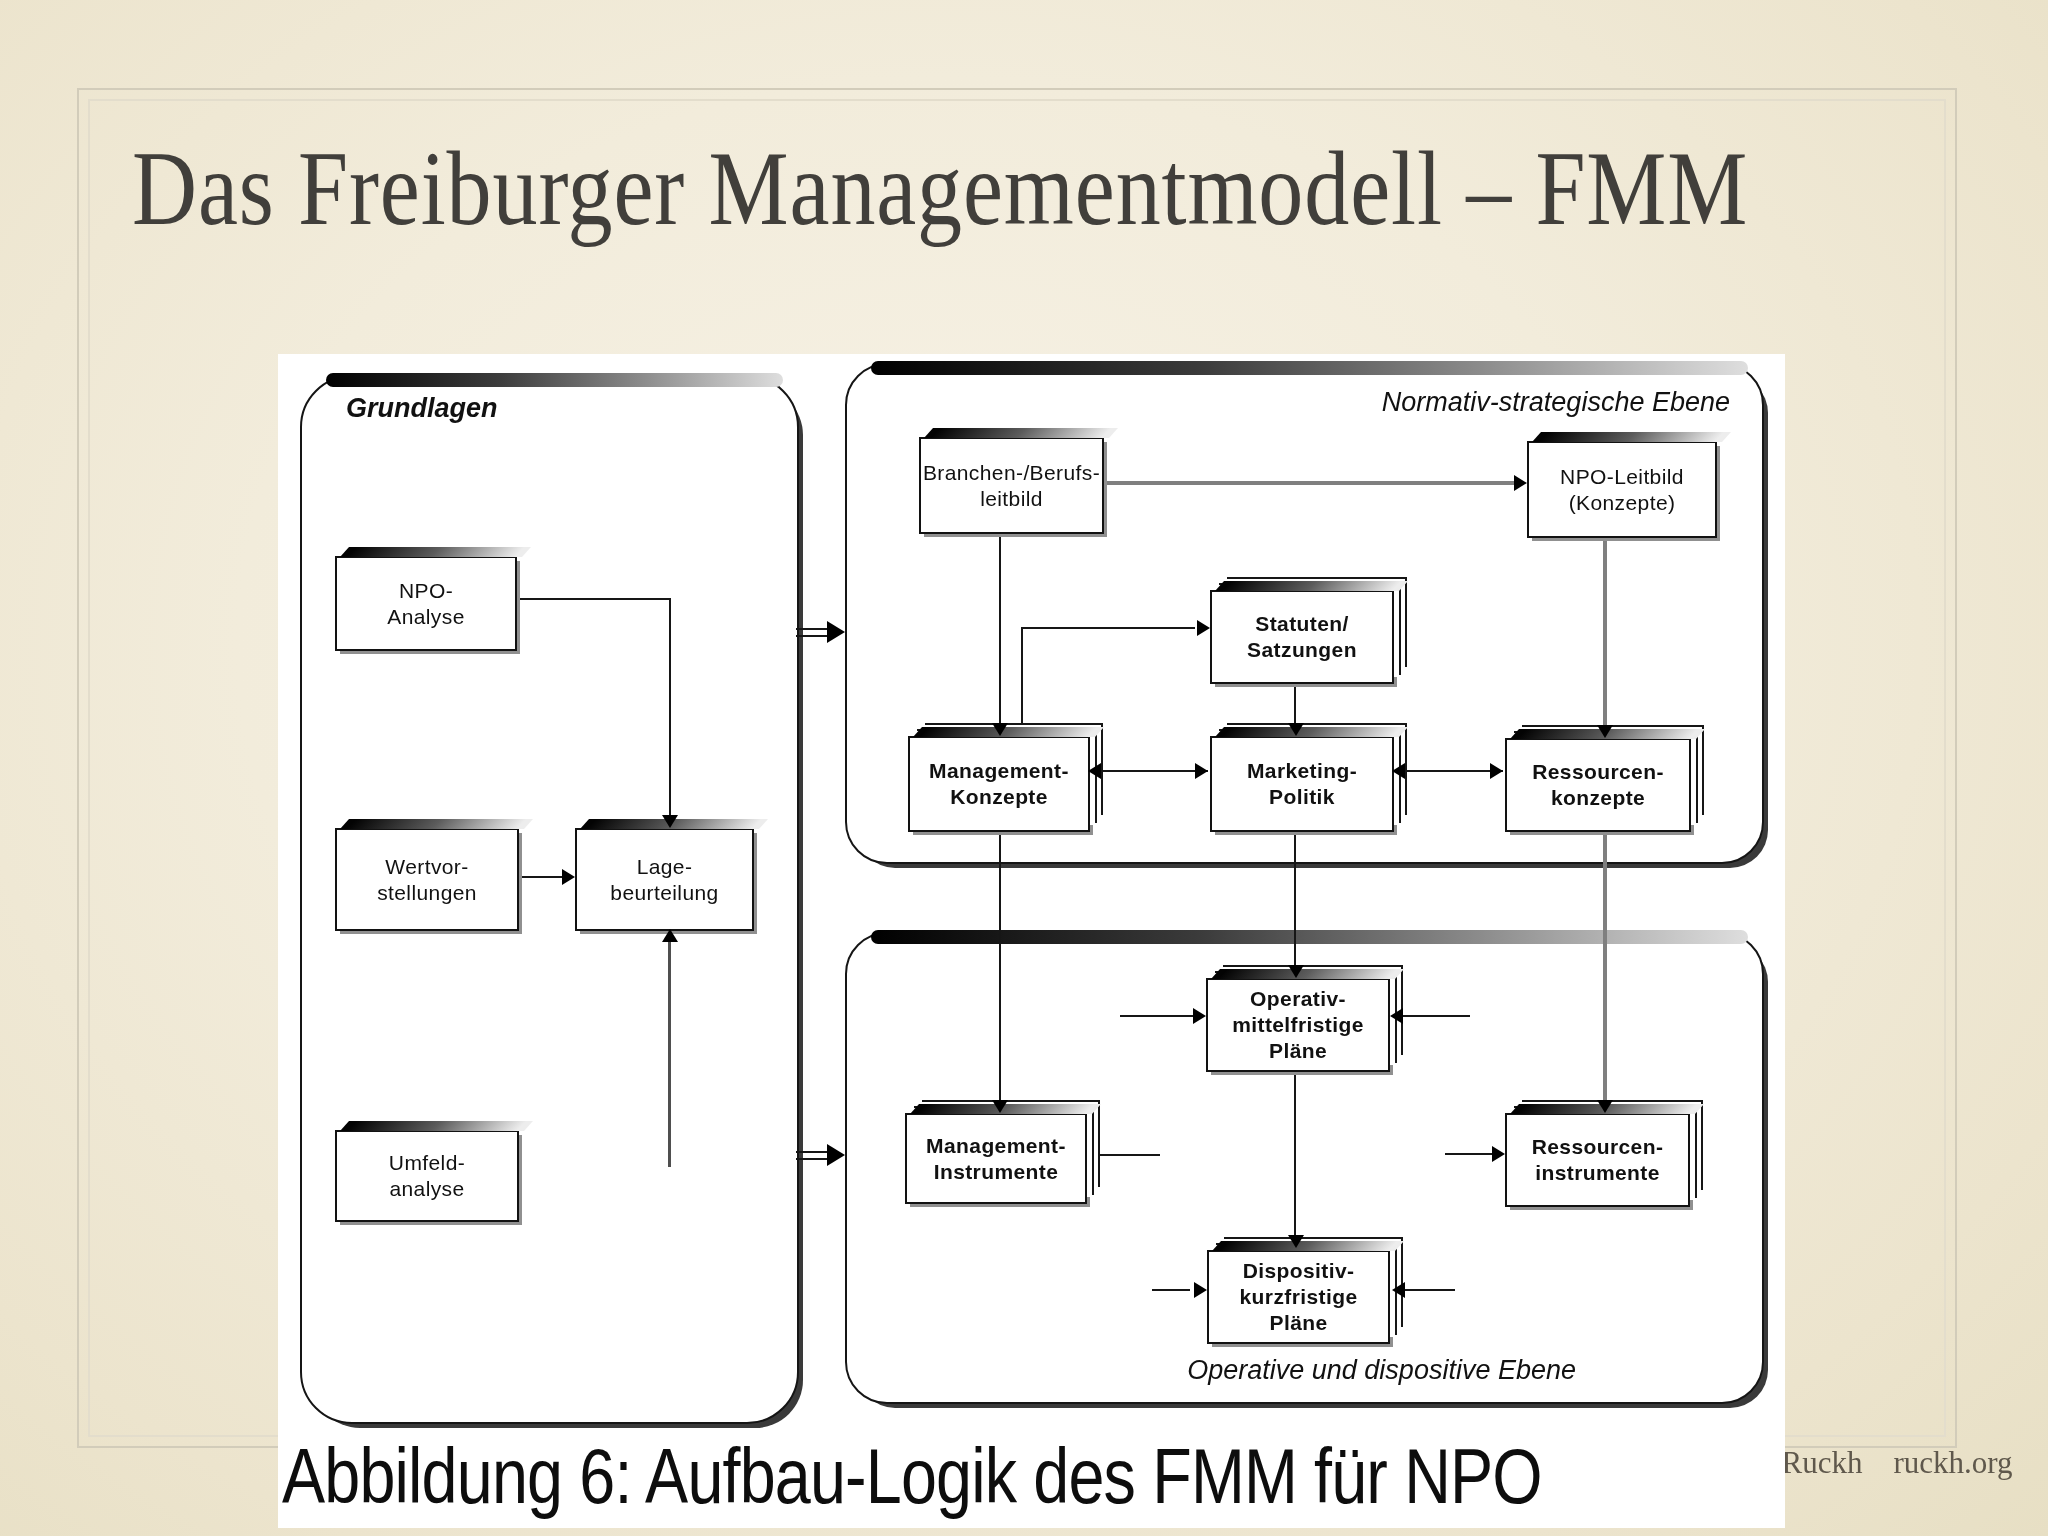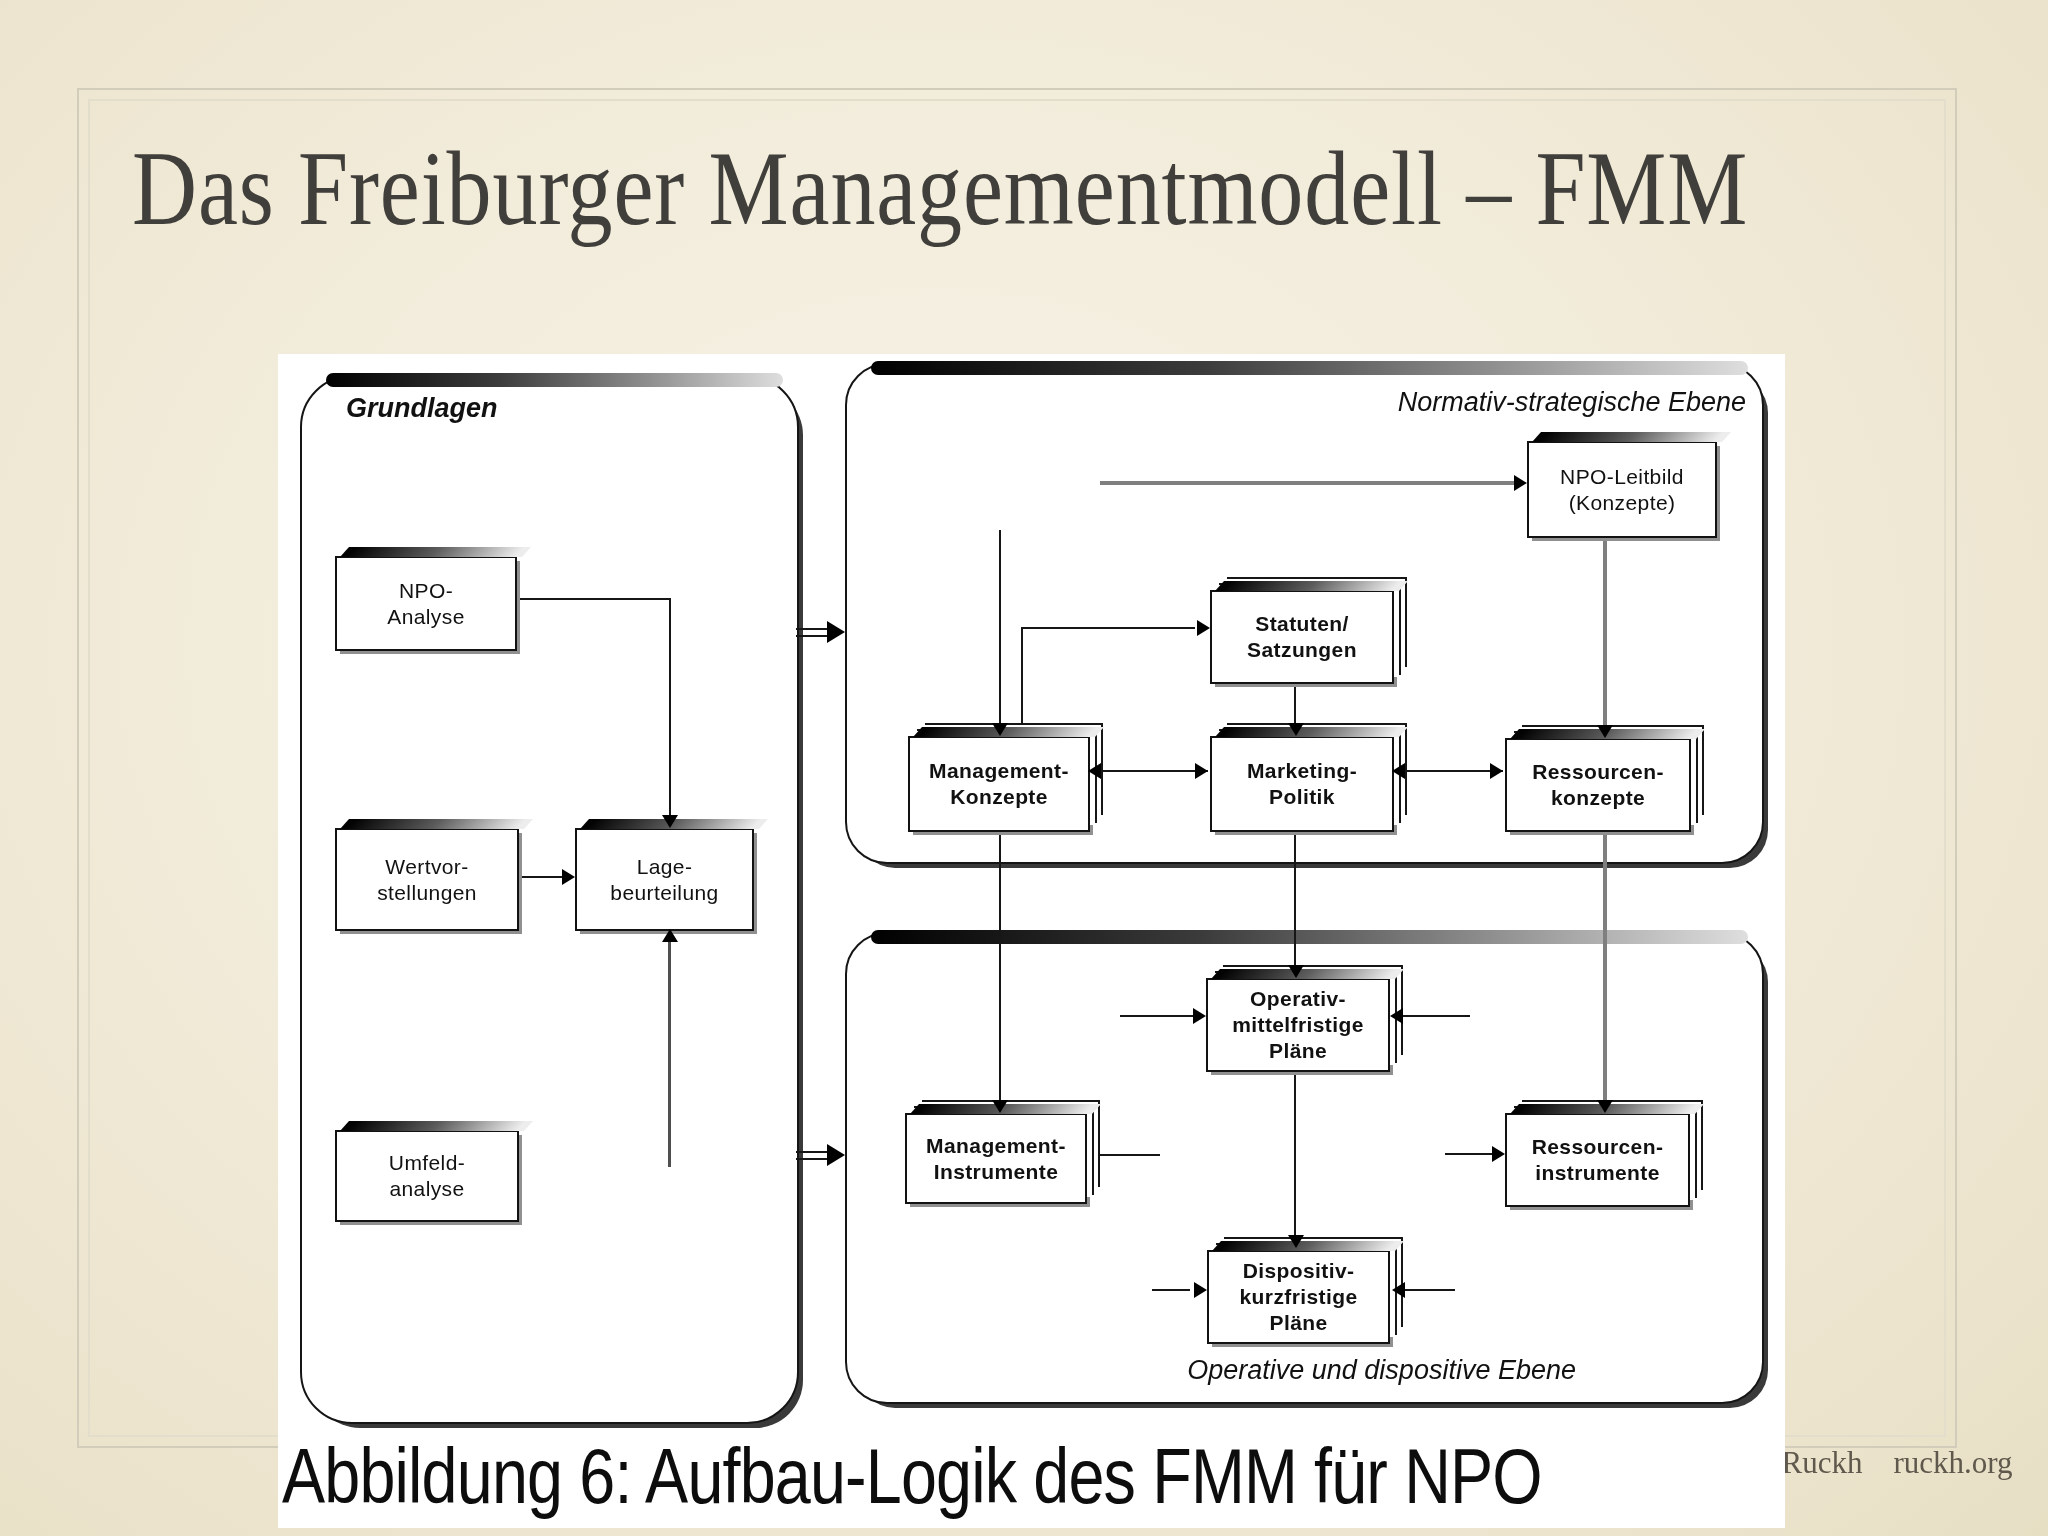--- a/index.html
+++ b/index.html
@@ -20,21 +20,21 @@
   
   .sec{position:absolute;z-index:3;border:2px solid #151515;background:#fff;
     box-shadow:8px 8px 0 -4px #3a3a3a;}
   .sec::before{content:"";position:absolute;left:24px;right:14px;top:-4px;height:14px;border-radius:9px;
     background:linear-gradient(90deg,#000 0%,#3c3c3c 38%,#8d8d8d 70%,#dedede 100%);}
   .sec.grundlagen{left:300px;top:375px;width:495px;height:1045px;border-radius:52px;}
   .sec.normativ{left:845px;top:363px;width:915px;height:497px;border-radius:42px;}
   .sec.operativ{left:845px;top:932px;width:915px;height:468px;border-radius:42px;}
   .seclabel{position:absolute;font-style:italic;font-size:27px;color:#111;white-space:nowrap;}
   .seclabel.tl{left:44px;top:16px;font-weight:bold;}
-  .seclabel.tr{right:16px;top:22px;}
+  .seclabel.tr{right:32px;top:22px;}
   .seclabel.br{right:186px;bottom:16px;}
   
   .box{position:absolute;z-index:5;background:#fff;border:2px solid #121212;
     display:flex;align-items:center;justify-content:center;text-align:center;
     font-size:21px;line-height:26px;color:#111;white-space:pre-line;letter-spacing:.4px;
     box-shadow:4px 4px 0 -1px #909090;}
   .box::before{content:"";position:absolute;left:3px;right:-7px;top:-11px;height:10px;
     background:linear-gradient(95deg,#030303 4%,#5c5c5c 50%,#ededed 96%);
     transform:skewX(-42deg);transform-origin:left bottom;}
   .box.stacked{box-shadow:6px -6px 0 -1px #ffffff,8px -8px 0 -1px #161616,
@@ -132,20 +132,22 @@
 
   <div class="box" style="left:335px;top:556px;width:178px;height:91px">NPO-
 Analyse</div>
   <div class="box" style="left:575px;top:828px;width:175px;height:99px">Lage-
 beurteilung</div>
   <div class="box" style="left:335px;top:828px;width:180px;height:99px">Wertvor-
 stellungen</div>
   <div class="box" style="left:335px;top:1130px;width:180px;height:88px">Umfeld-
 analyse</div>
 
+  <div class="box" style="left:919px;top:437px;width:181px;height:93px">Branchen-/Berufs-
+leitbild</div>
   <div class="box" style="left:1527px;top:441px;width:186px;height:93px">NPO-Leitbild
 (Konzepte)</div>
   <div class="box stacked" style="left:1210px;top:590px;width:180px;height:90px">Statuten/
 Satzungen</div>
   <div class="box stacked" style="left:908px;top:736px;width:178px;height:92px">Management-
 Konzepte</div>
   <div class="box stacked" style="left:1210px;top:736px;width:180px;height:92px">Marketing-
 Politik</div>
   <div class="box stacked" style="left:1505px;top:738px;width:182px;height:90px">Ressourcen-
 konzepte</div>

